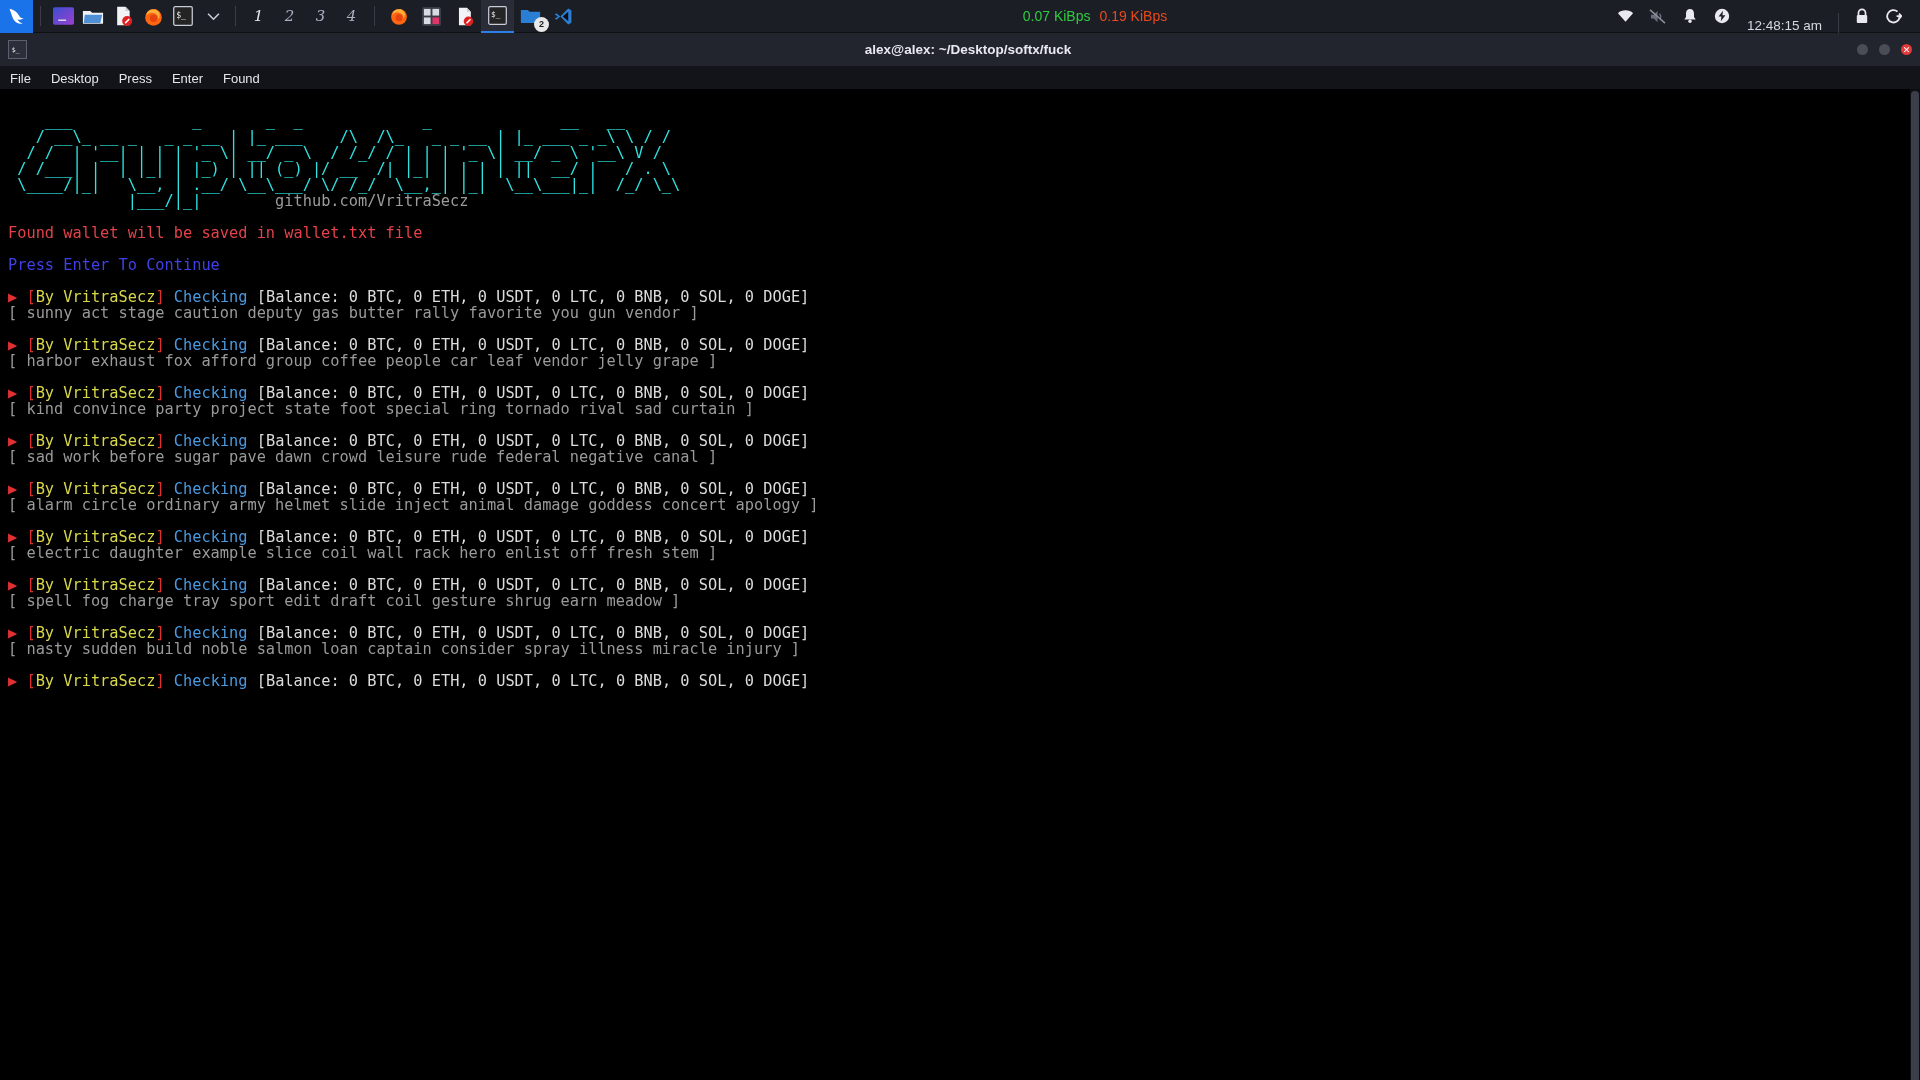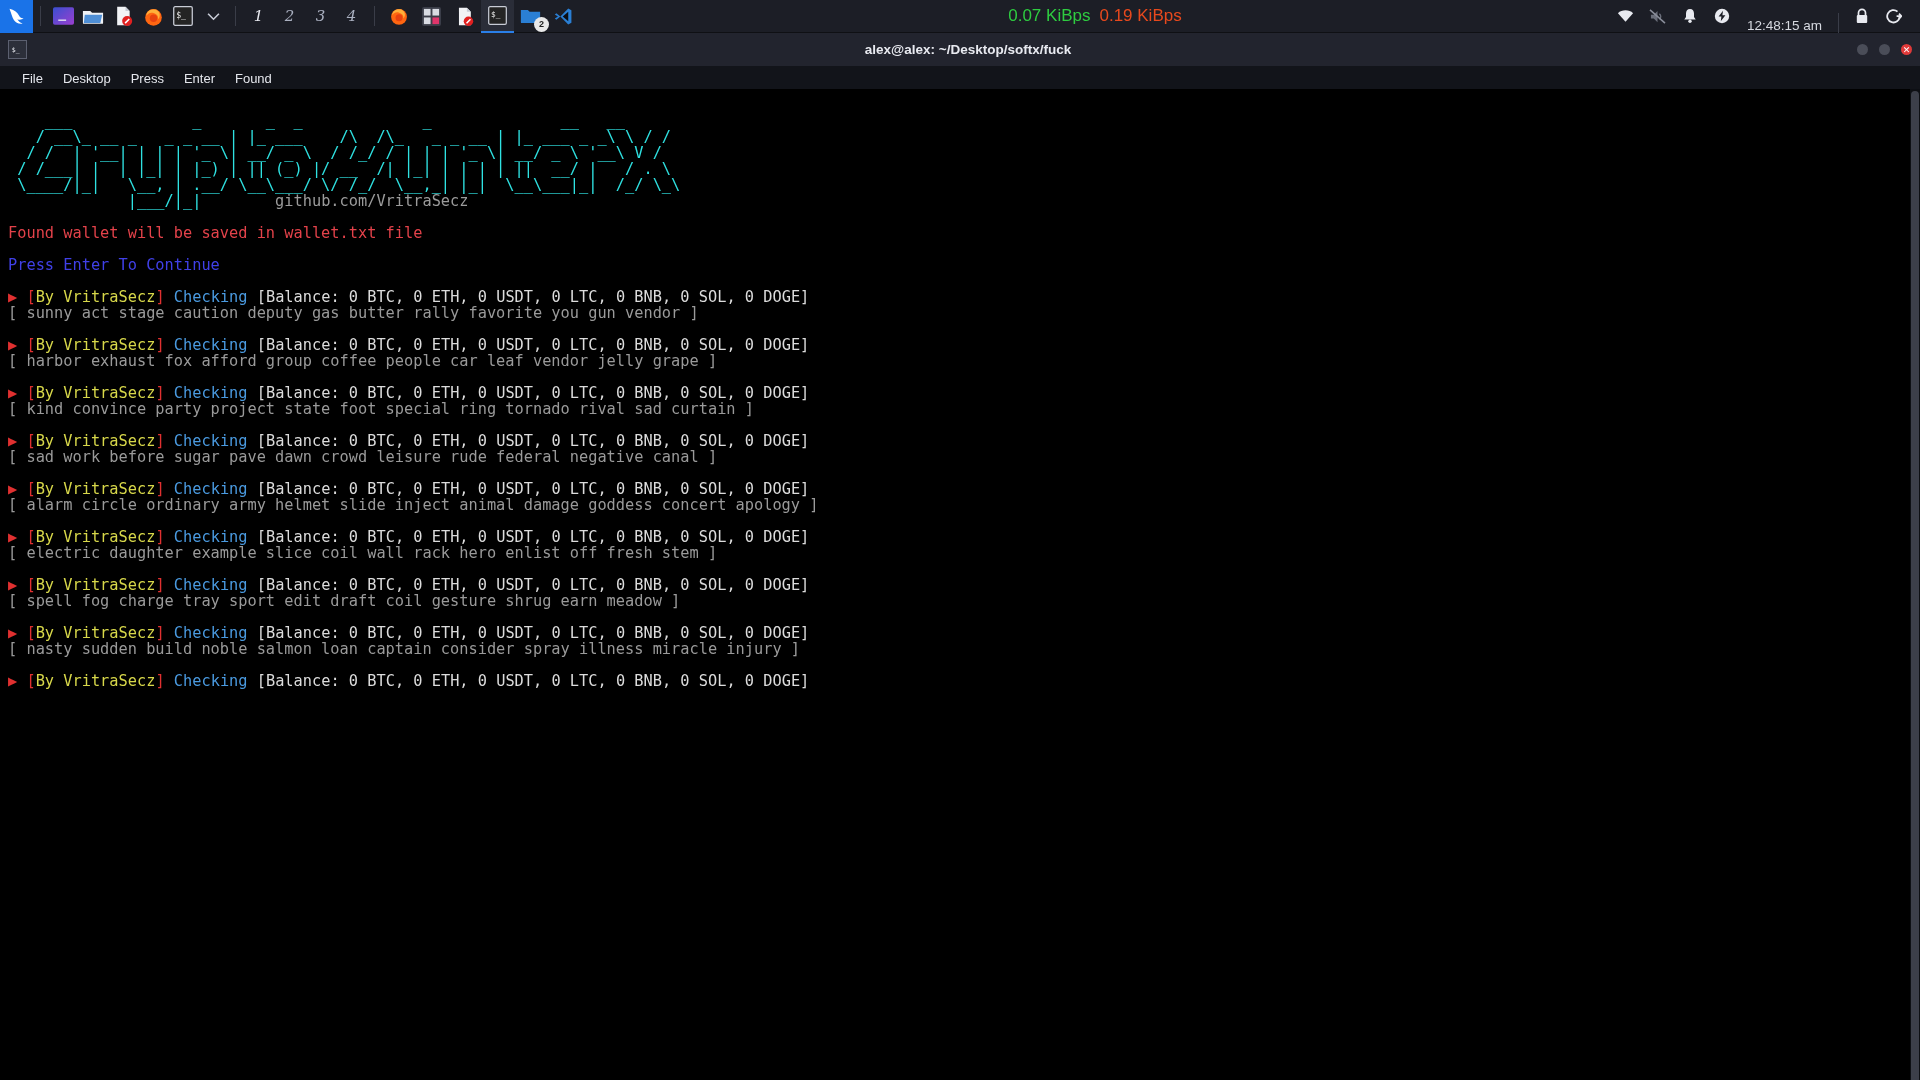--- a/index.html
+++ b/index.html
@@ -25,38 +25,38 @@
   }
   .wsbtn.active{ color:#e8eaf0; }
   .taskitem{ width:33px; height:33px; display:flex; align-items:center; justify-content:center; position:relative; }
   .taskitem.sel{ background:#2a2d38; border-bottom:2px solid #2a7fe8; }
   .badge{
     position:absolute; right:-2px; bottom:1px; width:15px; height:15px; border-radius:50%;
     background:#e9e9e9; color:#222; font-family:"Liberation Sans",sans-serif;
     font-size:9px; display:flex; align-items:center; justify-content:center; font-weight:bold;
   }
   .tb-center{ flex:1; display:flex; align-items:center; justify-content:center; gap:9px;
-    font-family:"Liberation Sans",sans-serif; font-size:17px; }
+    font-family:"Liberation Sans",sans-serif; font-size:14px; }
   .tb-right{ display:flex; align-items:flex-end; gap:0px; padding-right:10px; }
   .tray-ico{ width:32px; height:33px; display:flex; align-items:center; justify-content:center; }
   .clock{ font-family:"Liberation Sans",sans-serif; font-size:13.5px; color:#d6d9e0; padding:0 9px; }
 
   
   #win{ position:absolute; top:33px; left:0; width:1920px; height:1047px; background:#0b0d13; }
   #titlebar{ height:33px; display:flex; align-items:center; position:relative; background:#22242e; }
   #tb-icon{ margin-left:8px; width:19px; height:19px; border:1px solid #5c6070; background:#2c2f3a;
     display:flex; align-items:center; justify-content:center; }
   #title{ position:absolute; left:16px; right:0; text-align:center;
     font-family:"Liberation Sans",sans-serif; font-size:13.5px; color:#e8eaf0; font-weight:bold;
     pointer-events:none; }
   #wbtns{ position:absolute; right:8px; display:flex; align-items:center; gap:11px; }
   .wb{ width:11px; height:11px; border-radius:50%; background:#4a4d58; }
   .wb.close{ background:#e03a3a; color:#fff; font-size:9px; display:flex;
     align-items:center; justify-content:center; font-family:"Liberation Sans",sans-serif; }
-  #menubar{ height:25px; display:flex; align-items:center; padding-left:12px; gap:0px; background:#12141a; }
+  #menubar{ height:25px; display:flex; align-items:center; gap:0px; background:#12141a; }
   .mi{ font-family:"Liberation Sans",sans-serif; font-size:13px; color:#e4e6ec; padding:2px 10px; }
 
   #term{
     position:absolute; top:56px; left:0; right:0; bottom:0;
     background:#000; padding:8px 0 0 8px; overflow:hidden;
   }
   #term-inner{ font-family:"DejaVu Sans Mono", monospace; font-size:15.3px; line-height:16px;
     white-space:pre; color:#c8c8c8; letter-spacing:0px; }
   .banner{ color:#2fe2e2; }
   .ghurl{ color:#9b9b9b; }

